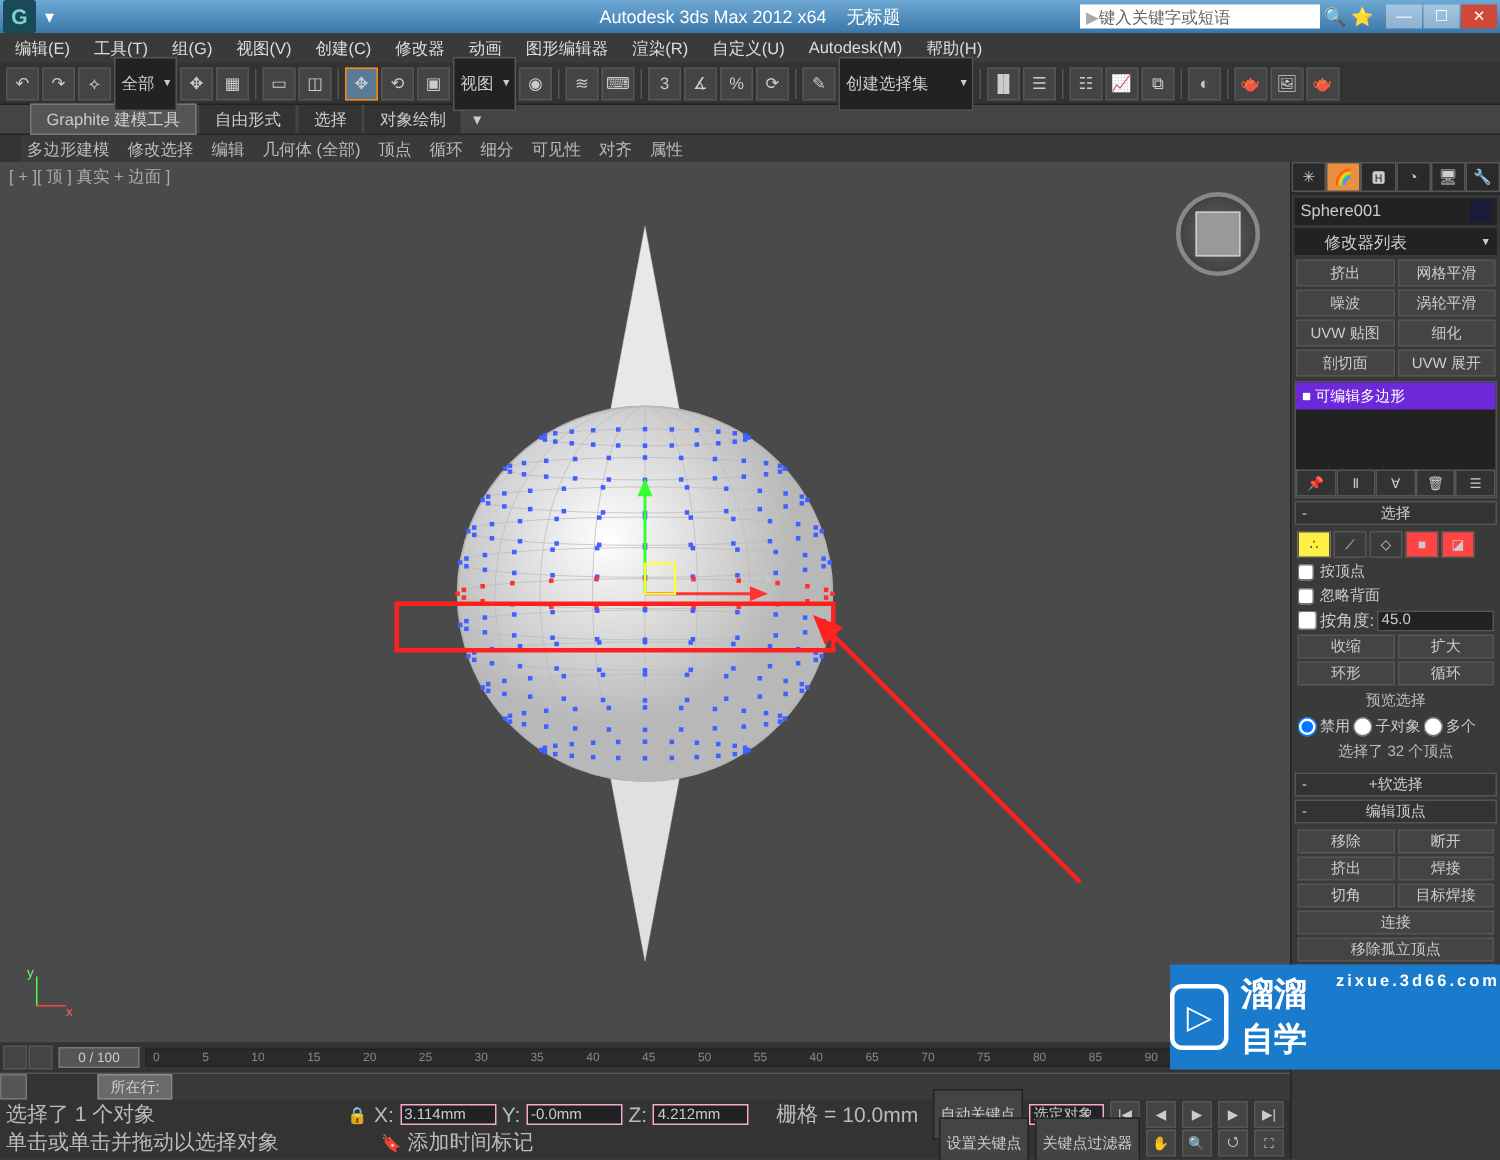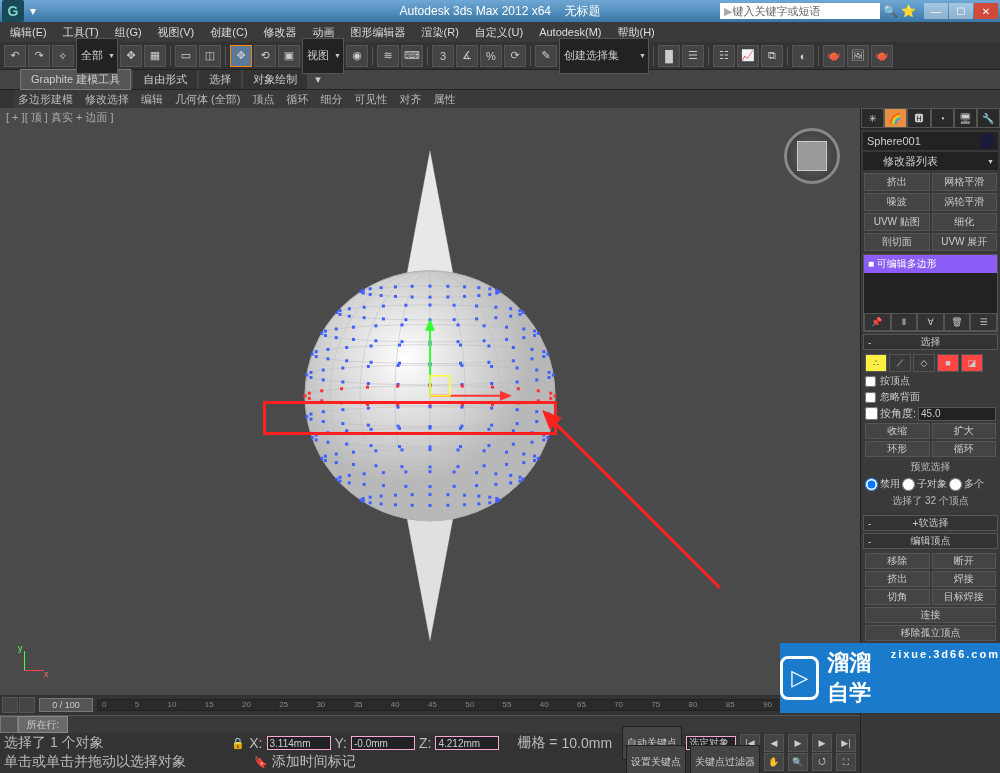--- a/index.html
+++ b/index.html
@@ -48,21 +48,21 @@
 .cp-tabs { height: 22px; display: flex; background: #2a2a2a; }
 .cp-tab { flex: 1; height: 20px; border: 1px solid #555; display: flex; align-items: center; justify-content: center; font-size: 10px; }
 .cp-tab.active { background: #e89040; }
 .cp-name { height: 18px; background: #222; margin: 2px; padding: 2px 4px; display: flex; align-items: center; }
 .cp-name .swatch { width: 14px; height: 14px; background: #1a1a3a; margin-left: auto; }
 .cp-dd { height: 18px; background: #222; margin: 2px; padding: 2px 20px; display: flex; align-items: center; position: relative; }
 .cp-dd::after { content: "▼"; position: absolute; right: 4px; font-size: 7px; }
 .cp-btns { display: flex; flex-wrap: wrap; margin: 2px; }
 .cp-btn { flex: 1 0 48%; height: 18px; background: #444; border: 1px solid #555; margin: 1px; display: flex; align-items: center; justify-content: center; font-size: 10px; }
 .cp-stack { height: 78px; background: #222; margin: 2px; border: 1px solid #555; position: relative; }
-.cp-stack-item { background: #8b5cf6; color: #fff; padding: 2px 4px; font-size: 10px; }
+.cp-stack-item { background: #6d28d9; color: #fff; padding: 2px 4px; font-size: 10px; }
 .cp-stack-bottom { position: absolute; bottom: 0; left: 0; right: 0; height: 18px; display: flex; }
 .cp-stack-bottom .sb { flex: 1; border: 1px solid #555; background: #333; display: flex; align-items: center; justify-content: center; font-size: 9px; }
 .cp-rollout { margin: 2px; }
 .cp-rollout-header { height: 16px; background: #333; border: 1px solid #555; display: flex; align-items: center; justify-content: center; font-size: 10px; position: relative; }
 .cp-rollout-header::before { content: "-"; position: absolute; left: 4px; }
 .cp-rollout-body { background: #3a3a3a; padding: 2px; }
 .cp-subobj { display: flex; gap: 2px; margin: 2px 0; }
 .cp-subobj .so { width: 22px; height: 18px; border: 1px solid #555; display: flex; align-items: center; justify-content: center; font-size: 9px; }
 .cp-subobj .so.vert { background: #ffee44; color:#333; }
 .cp-subobj .so.edge { background: #ff4444; }
@@ -82,21 +82,21 @@
 .timeline .ticks { position: absolute; top: 0; left: 0; right: 0; display: flex; justify-content: space-between; padding: 0 4px; font-size: 8px; color: #888; }
 
 .bottom-area { position: absolute; left: 0; right: 140px; bottom: 0; height: 58px; background: #333; }
 .bottom-row1 { height: 20px; display: flex; align-items: center; gap: 4px; padding: 0 4px; }
 .bottom-row2 { height: 18px; display: flex; align-items: center; gap: 4px; padding: 0 4px; }
 .status-txt { font-size: 14px; color: #bbb; }
 .coord-field { width: 64px; height: 14px; background: #222; border: 1px solid #f9a8d4; font-size: 10px; padding: 0 2px; display: flex; align-items: center; }
 .playbtn { width: 20px; height: 18px; background: #444; border: 1px solid #555; display: flex; align-items: center; justify-content: center; font-size: 9px; }
 .keybtn { height: 16px; background: #d04a3a; border: 1px solid #222; padding: 16px 4px; font-size: 10px; display: flex; align-items: center; color:#fff;text-align:center;}
 .tracks { height: 18px; display:flex; border-top:1px solid #555;}
-.tracks .lab { width:50px; background:#6a6a6a; font-size:10px; display:flex; align-items:center; justify-content:center; border:1px solid #888;}
+.tracks .lab { width:50px; background:#6a6a6a; font-size:10px; display:flex; align-items:center; justify-content:center; border:1px solid #888;margin-left:47px;}
 .tracks .body { flex:1; background:#3a3a3a;}
 .helper-icons { display:flex; gap:1px; margin-left:2px;}
 .helper-icons .hi { width:16px; height:16px; background:#444; border:1px solid #555;}
 
 .watermark { position: absolute; right: 0; bottom: 60px; width: 220px; height: 70px; background: #1a7acc; display: flex; align-items: center; justify-content: center; color: #fff; }
 .watermark .logo { width: 44px; height: 44px; border: 3px solid #fff; border-radius: 8px; display: flex; align-items: center; justify-content: center; margin-right: 8px; font-size:22px; }
 .watermark .txt { display: flex; flex-direction: row; }
 .watermark .big { font-size: 22px; font-weight: bold; }
 .watermark .small { font-size: 11px; letter-spacing: 2px; font-weight: bold; }
 </style>

